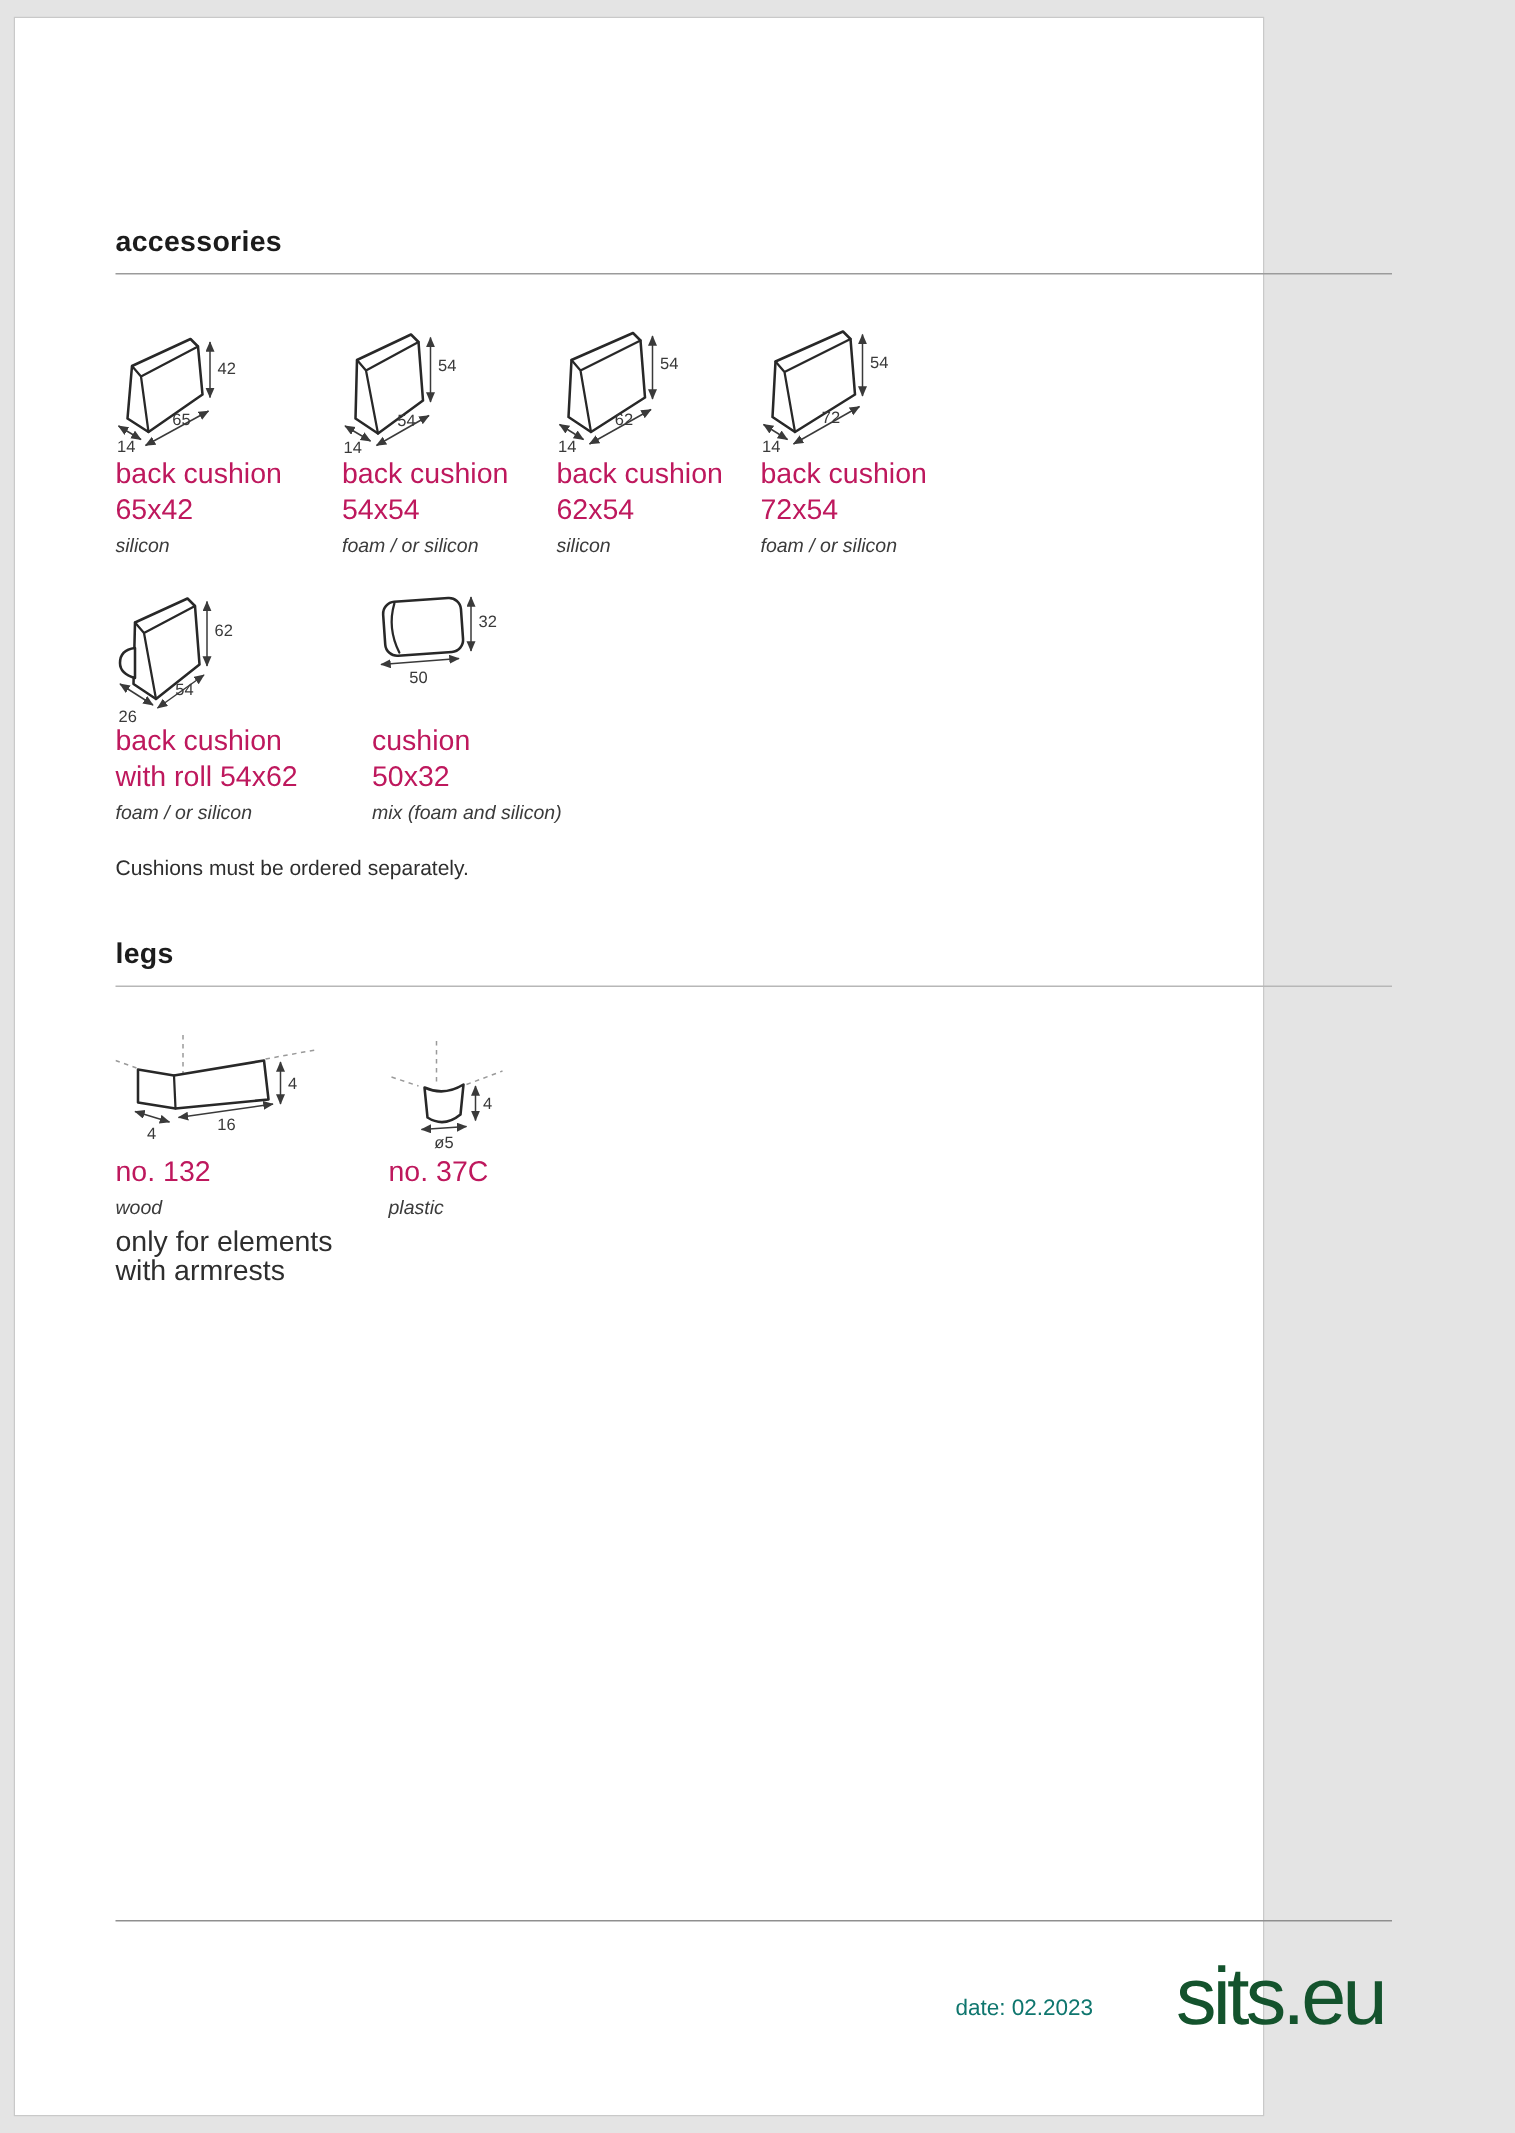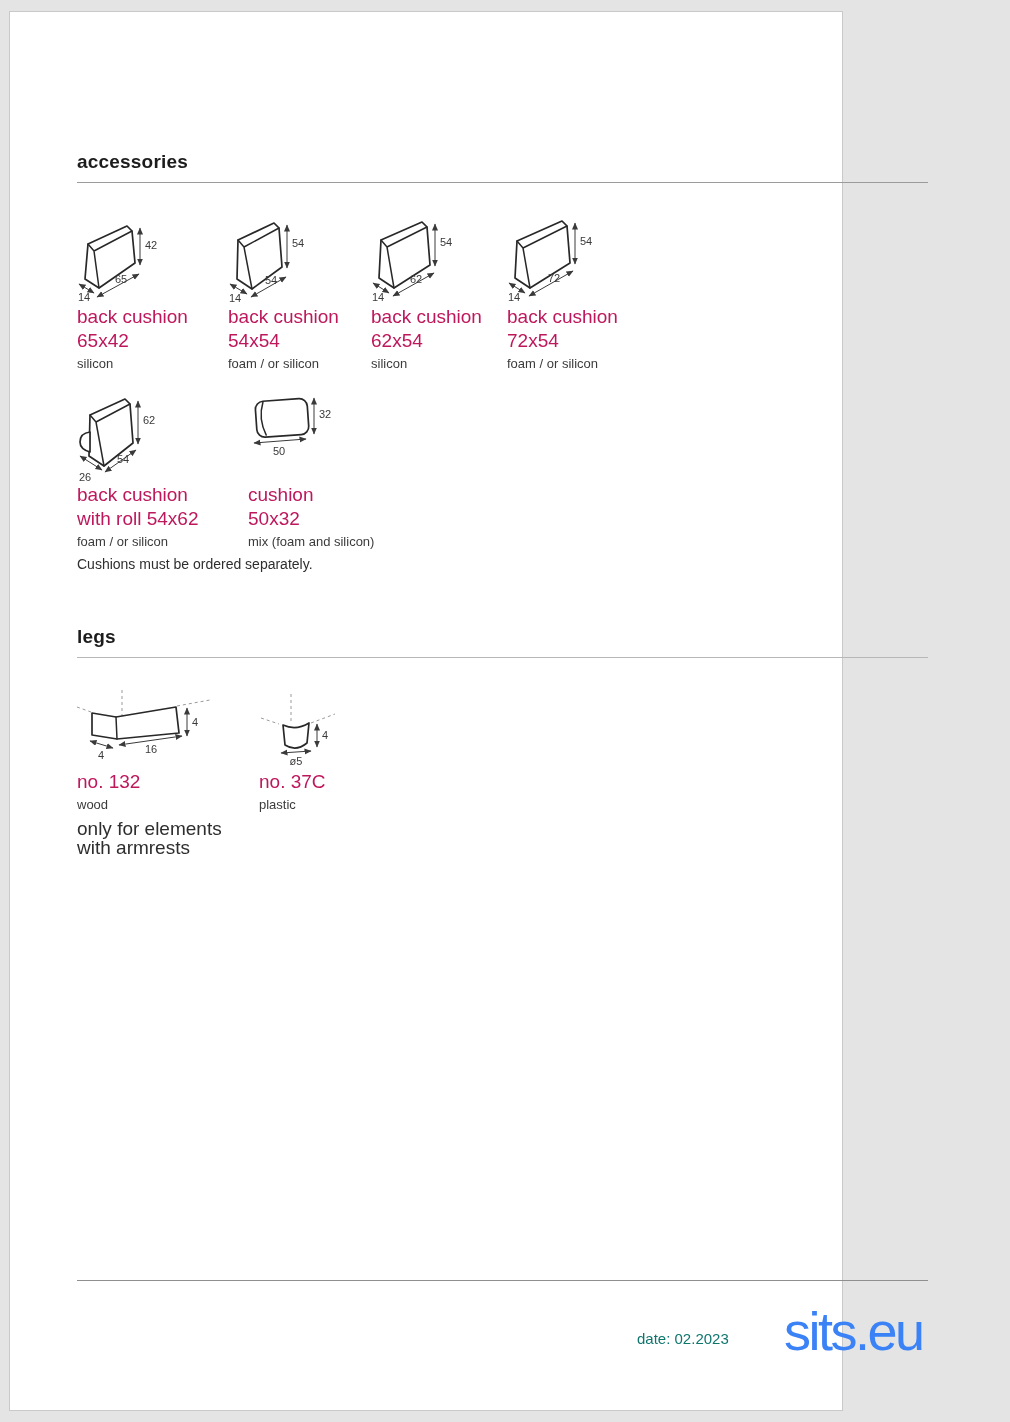--- a/index.html
+++ b/index.html
@@ -19,28 +19,28 @@
     font-size:19px;font-weight:bold;color:#1c1c1c;line-height:22px;letter-spacing:.2px;
   }
   .rule{height:1px;width:851px;left:67px;}
   .rule.r1{background:#9b9b9b;}
   .rule.r2{background:#b7b7b7;}
   .rule.r3{background:#8f8f8f;}
   .item{position:absolute;width:160px;}
   .item svg.diagram{display:block;width:150px;height:96px;}
   .t1,.t2{font-size:19px;line-height:24px;color:#be185d;}
   .t1{margin-top:1px;}
-  .mat{font-size:13px;line-height:16px;color:#3b3b3b;margin-top:3px;}
+  .mat{font-size:13px;line-height:16px;color:#3b3b3b;margin-top:3px;font-style:italic;}
   .leg{position:absolute;width:180px;}
   .leg svg.diagram{display:block;width:170px;height:80px;}
   .leg .note{font-size:19px;line-height:19px;color:#2e2e2e;margin-top:6px;white-space:pre-line;}
   .plain-note{font-size:14px;color:#2e2e2e;line-height:17px;}
   .disclaimer{font-size:13.5px;line-height:19.5px;color:#2b2b2b;white-space:pre-line;width:560px;}
   .date{font-size:15px;color:#0f766e;}
-  .logo{font-size:54px;line-height:1;color:#3b82f6;letter-spacing:-2.5px;}
+  .logo{font-size:54px;line-height:1;color:#14532d;letter-spacing:-2.5px;}
   
   .box{fill:#fff;stroke:#282828;stroke-width:1.7;stroke-linejoin:round;stroke-linecap:round;}
   .edge{fill:none;stroke:#282828;stroke-width:1.5;stroke-linejoin:round;stroke-linecap:round;}
   .dim{stroke:#3a3a3a;stroke-width:1;fill:none;}
   .dash{stroke:#9a9a9a;stroke-width:1;stroke-dasharray:3 3;fill:none;}
   svg text{font-family:"Liberation Sans","DejaVu Sans",sans-serif;}
   .dimtxt{font-size:11px;fill:#3a3a3a;}
 </style>
 </head>
 <body>
@@ -148,21 +148,21 @@
       <line class="dim" x1="66" y1="12" x2="66" y2="48" marker-start="url(#arr)" marker-end="url(#arr)"></line>
       <text class="dimtxt" x="71" y="32">32</text>
       <line class="dim" x1="6" y1="57" x2="58" y2="53" marker-start="url(#arr)" marker-end="url(#arr)"></line>
       <text class="dimtxt" x="31" y="69" text-anchor="middle">50</text>
     </svg>
     <div class="t1">cushion</div>
     <div class="t2">50x32</div>
     <div class="mat">mix (foam and silicon)</div>
   </div>
 
-  <div class="abs plain-note" style="left:67px;top:544px;">Cushions must be ordered separately.</div>
+  <div class="abs plain-note" style="left:67px;top:558px;">Cushions must be ordered separately.</div>
 
   <div class="abs section-title" style="left:67px;top:614px;">legs</div>
   <div class="abs rule r2" style="top:645px;"></div>
 
   <div class="leg" style="left:67px;top:677px;">
     <svg class="diagram" viewBox="0 0 170 80">
       <path class="dash" d="M45,1 L45,27 M0,18 L14,23 M100,17 L133,11"></path>
       <path class="box" d="M15,24 L39,28 L99,18 L102,44 L40,50 L15,46 Z"></path>
       <path class="edge" d="M39,28 L40,50"></path>
       <line class="dim" x1="110" y1="19" x2="110" y2="47" marker-start="url(#arr)" marker-end="url(#arr)"></line>

